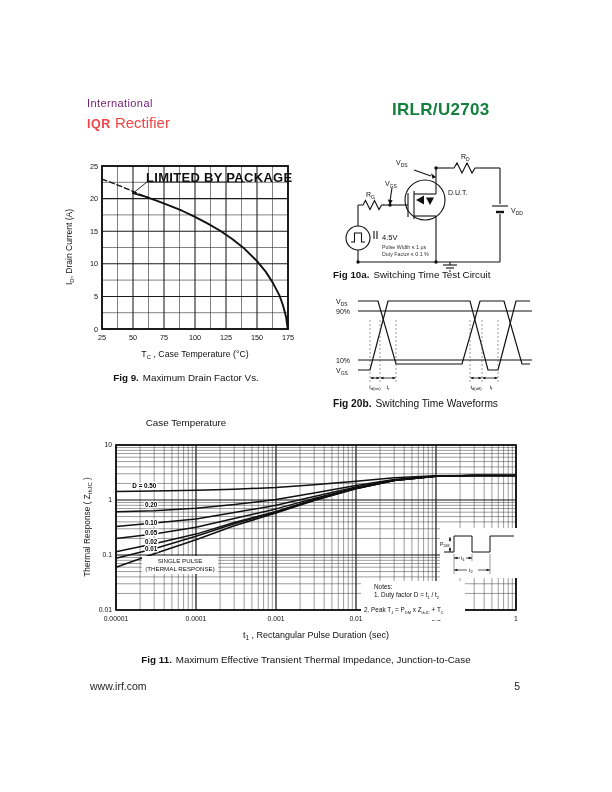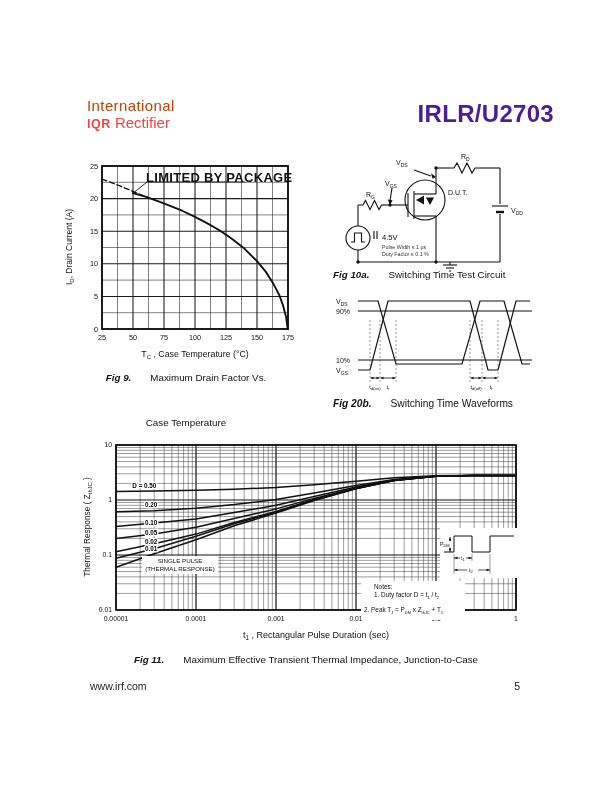--- a/index.html
+++ b/index.html
@@ -3,28 +3,28 @@
 <meta charset="utf-8">
 <style>
   * { margin:0; padding:0; box-sizing:border-box; }
   body { background:#888; font-family:"Liberation Sans", sans-serif; }
   #page {
     position:relative; width:612px; height:792px; margin:0 auto;
     background:#ffffff; color:#1a1a1a; overflow:hidden;
   }
   .abs { position:absolute; }
   
-  #logo-line1 { left:87px; top:97px; font-size:15px; color:#c2410c; letter-spacing:.4px; }
+  #logo-line1 { left:87px; top:97px; font-size:11px; color:#701a75; letter-spacing:.4px; }
   #logo-line2 { left:87px; top:114px; font-size:15px; color:#ef4444; }
   #logo-line2 b { font-size:12.5px; font-weight:800; letter-spacing:.5px; }
-  #doc-title { left:392px; top:100px; width:162px; text-align:right;
-               font-size:24px; font-weight:600; color:#4c1d95; letter-spacing:.3px; }
+  #doc-title { left:392px; top:100px; width:162px; text-align:left;
+               font-size:17px; font-weight:600; color:#15803d; letter-spacing:.3px; }
   
   .cap { font-size:9.8px; color:#111; }
-  .cap b { font-weight:700; margin-right:19px;font-style:italic; }
+  .cap b { font-weight:700; margin-right:4px; }
   #fig9-cap  { left:62px;  top:372px; width:248px; text-align:center; }
   #fig9-cap2 { left:62px;  top:385px; width:248px; text-align:center;margin-top:32px; }
   #fig10a-cap{ left:333px; top:269px; width:215px; }
   #fig10b-cap{ left:333px; top:398px; width:215px; font-size:10.2px; }
   #fig11-cap { left:0;     top:654px; width:612px; text-align:center; }
   
   #fig9  { left:62px;  top:156px; width:248px; height:226px; }
   #fig10a{ left:330px; top:148px; width:220px; height:124px; }
   #fig10b{ left:330px; top:290px; width:220px; height:105px; }
   #fig11 { left:78px;  top:438px; width:470px; height:205px; }

